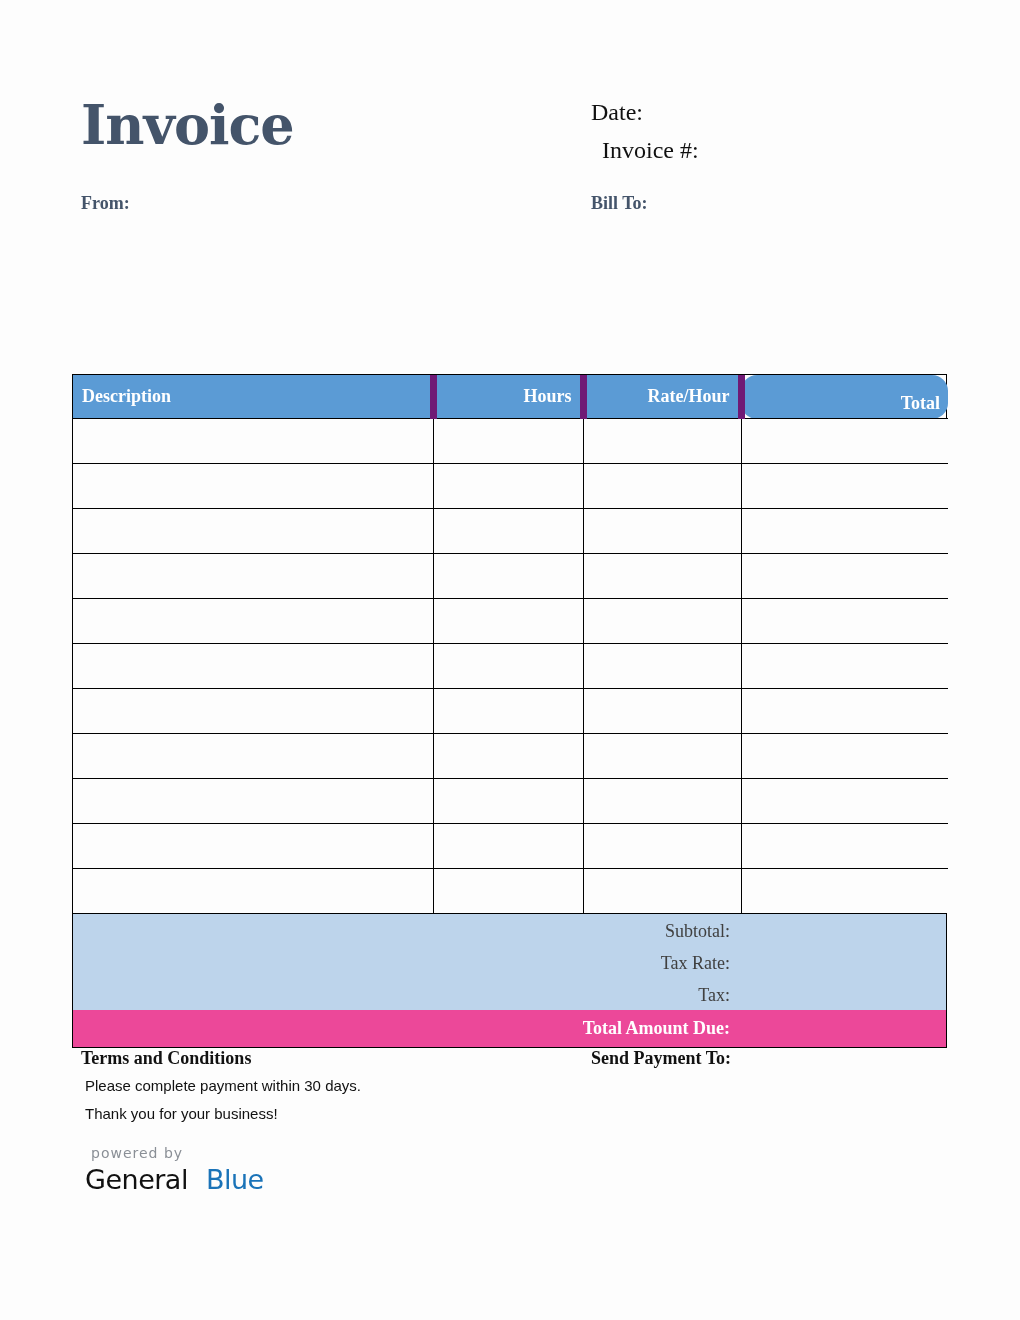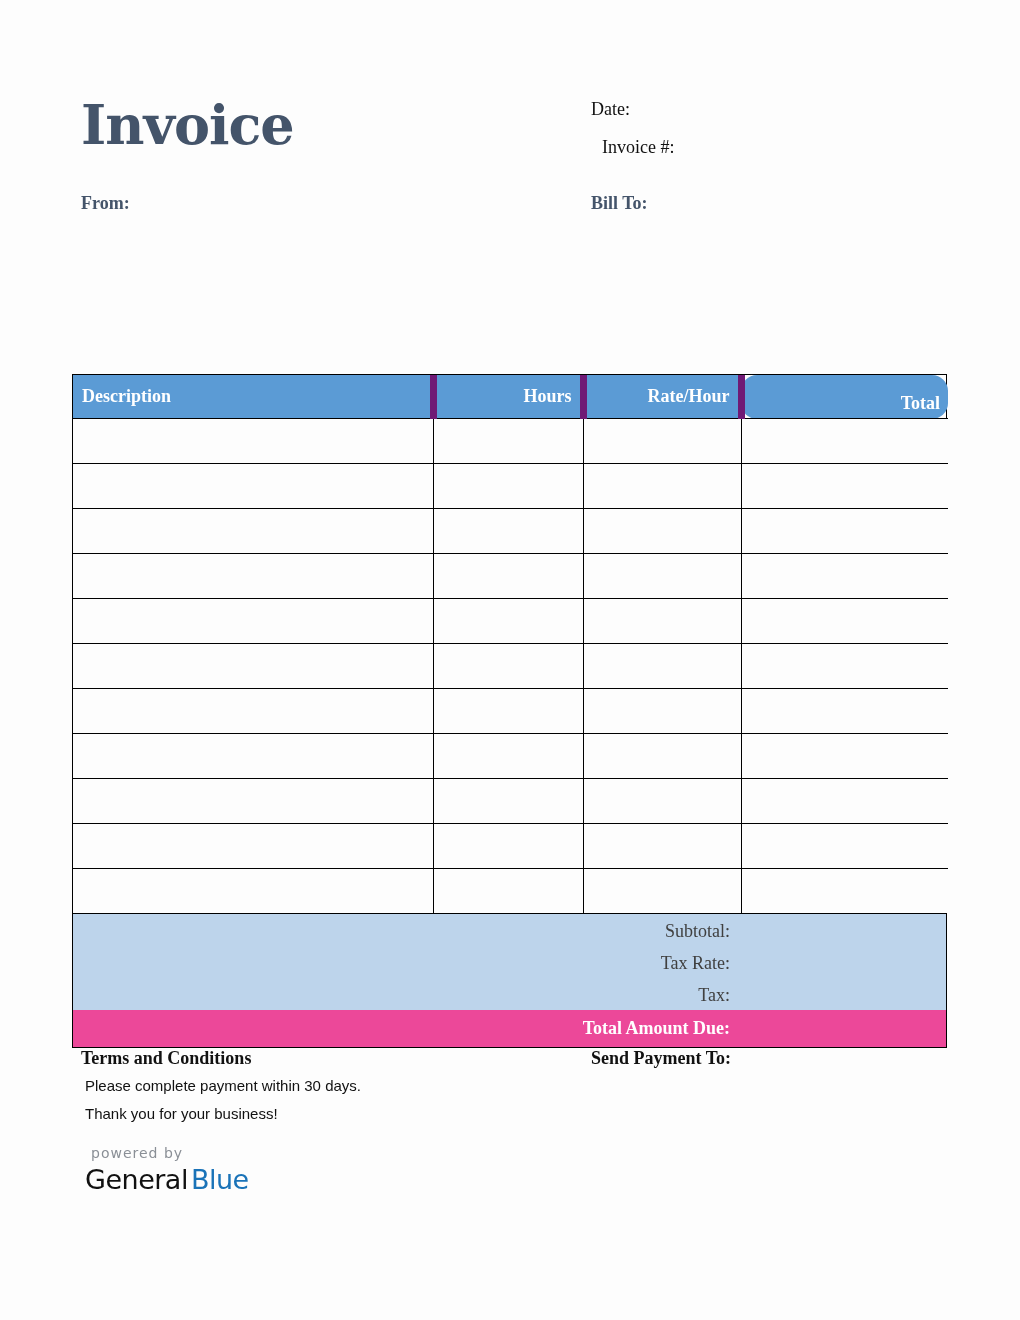--- a/index.html
+++ b/index.html
@@ -1,38 +1,38 @@
 <!DOCTYPE html>
 <html><head>
 <meta charset="utf-8">
 <style>
   html, body { margin:0; padding:0; }
   body { width:1020px; height:1320px; background:#fdfdfd; position:relative; font-family:"DejaVu Serif", serif; color:#000; overflow:hidden; }
   .abs { position:absolute; }
   .title { left:81px; top:92px; font-size:54px; font-weight:bold; color:#44546a; font-family:"DejaVu Serif", serif; letter-spacing:-1px; line-height:66px; }
-  .meta-label { font-family:"Liberation Serif", serif; font-size:18px; color:#111; }
+  .meta-label { font-family:"Liberation Serif", serif; font-size:24px; color:#111; }
   .section-label { font-family:"Liberation Serif", serif; font-size:18px; font-weight:bold; color:#44546a; }
   .table { left:72px; top:374px; width:875px; border:1px solid #000; box-sizing:border-box; }
   table { border-collapse:collapse; width:100%; table-layout:fixed; }
   th { background:#5b9bd5; color:#fff; font-family:"Liberation Serif", serif; font-weight:bold; font-size:18px; height:39px; border-right:7px solid #701a75; padding:0 8px; }
   th:last-child { border-right:none; }
   td { height:42px; border-top:1px solid #000; border-right:1px solid #000; background:#fdfdfd; }
   td:last-child { border-right:none; }
   .summary { background:#bdd4eb; height:96px; border-top:1px solid #000; position:relative; }
   .note { position:absolute; left:9px; top:33px; font-family:"Liberation Sans", sans-serif; font-style:italic; font-size:14px; color:#111; line-height:17px; }
   .sum-labels { position:absolute; right:216px; top:6px; text-align:right; font-family:"Liberation Serif", serif; font-size:18px; color:#404040; }
   .sum-labels div { height:32px; line-height:22px; }
   .total-bar { background:#ec4899; height:37px; position:relative; }
   .total-label { position:absolute; right:216px; top:8px; color:#fff; font-family:"Liberation Serif", serif; font-weight:bold; font-size:18px; }
   .terms-h { left:81px; top:1048px; font-family:"Liberation Serif", serif; font-weight:bold; font-size:18px; color:#111; }
   .terms-line { left:85px; font-family:"Liberation Sans", sans-serif; font-size:15px; color:#111; }
   .powered { left:91px; top:1145px; font-family:"DejaVu Sans", sans-serif; font-size:14px; color:#8a8f96; letter-spacing:1px; }
   .brand { left:85px; top:1164px; font-family:"DejaVu Sans", sans-serif; font-size:27px; letter-spacing:-0.5px; }
   .brand .g { color:#111; }
-  .brand .b { color:#1a73b8; margin-left:3px; }
+  .brand .b { color:#1a73b8; margin-left:18px; }
 </style>
 </head>
 <body>
 
 <div class="abs title">Invoice</div>
 <div class="abs meta-label" style="left:591px;top:99px;">Date:</div>
 <div class="abs meta-label" style="left:602px;top:137px;text-align:center;">Invoice #:</div>
 <div class="abs section-label" style="left:81px;top:193px;">From:</div>
 <div class="abs section-label" style="left:591px;top:193px;">Bill To:</div>
 

